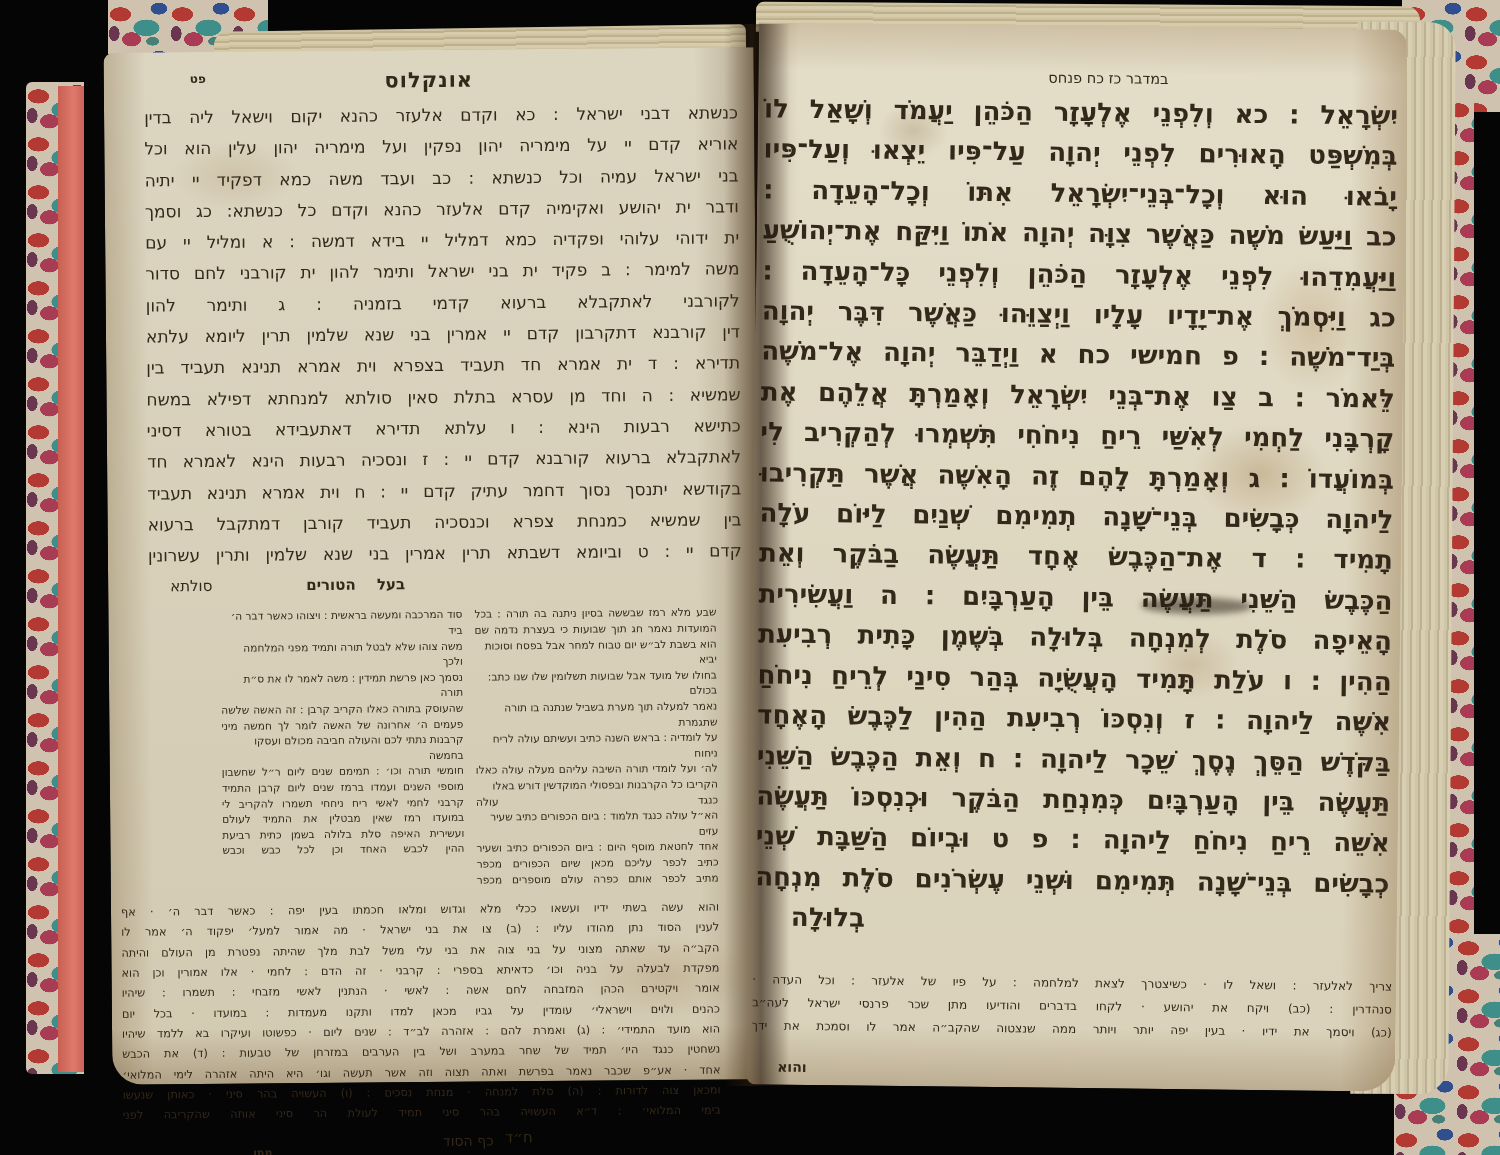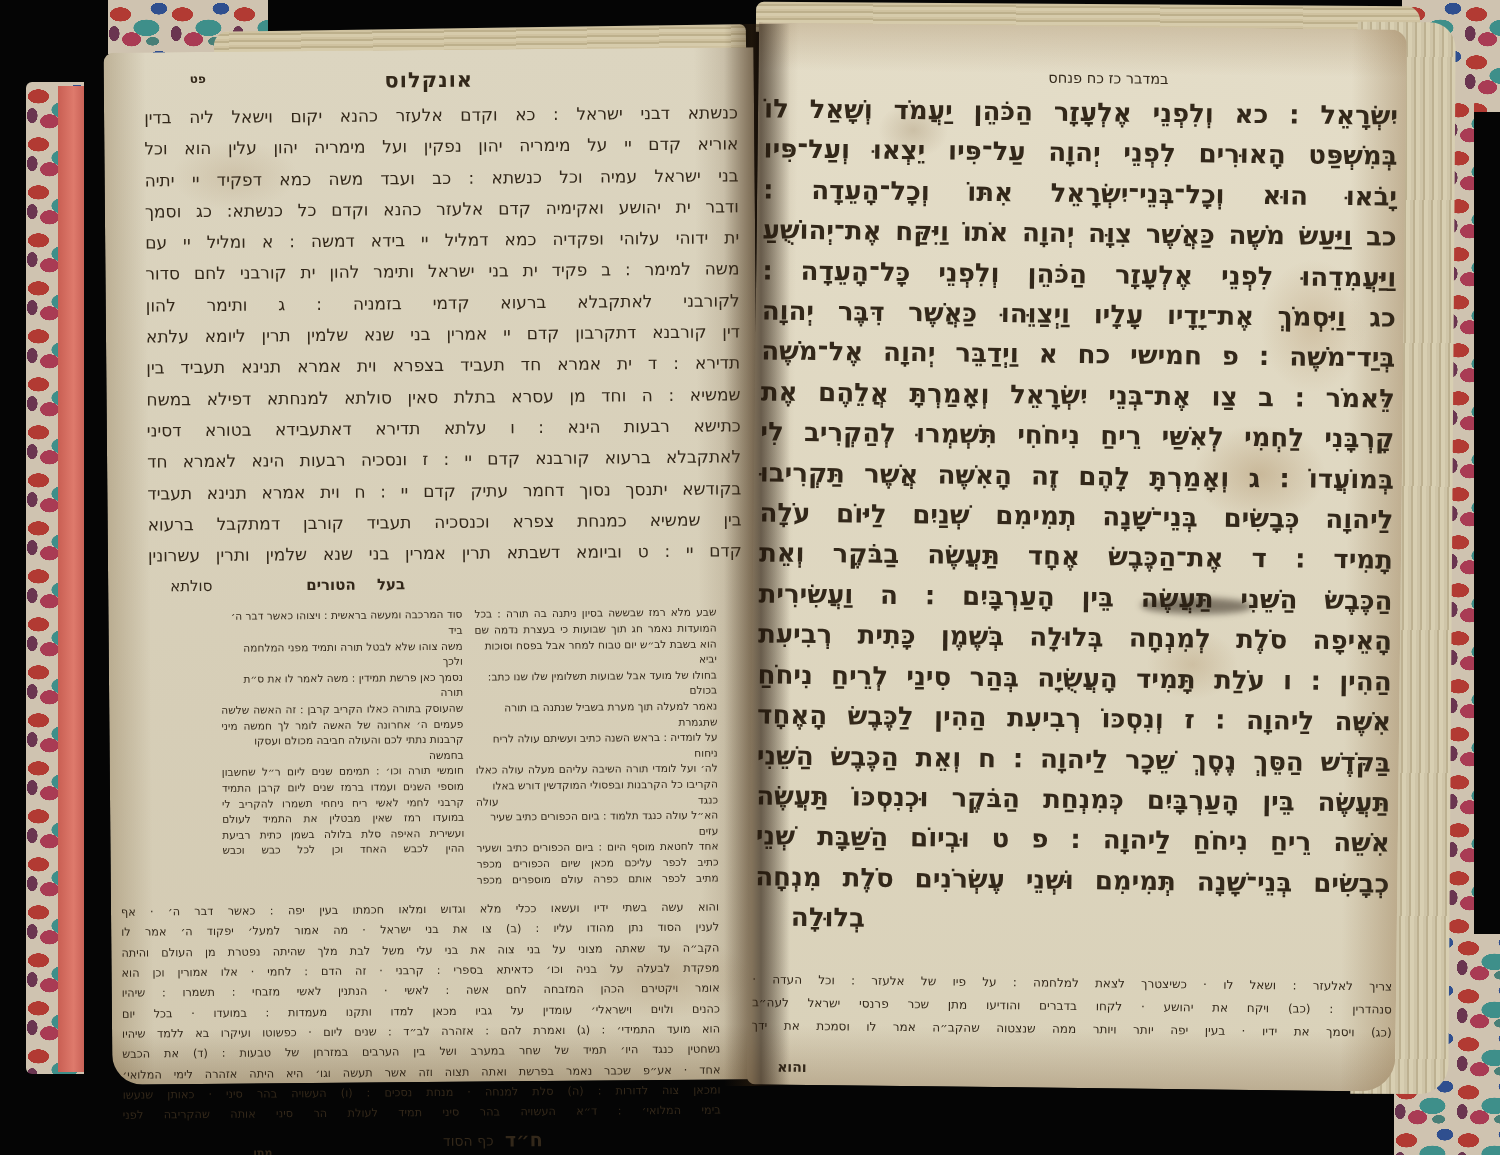--- a/index.html
+++ b/index.html
@@ -67,21 +67,21 @@
   .mid-row{position:relative;height:30px;margin-top:4px;}
   .baal-heading{position:absolute;left:170px;top:2px;font-size:15px;font-weight:bold;word-spacing:16px;margin-left:28px;}
   .mid-catchword{position:absolute;left:62px;top:2px;font-size:15px;font-weight:normal;}
   .tur-cols{display:flex;flex-direction:row-reverse;margin:4px 42px 0 112px;gap:12px;}
   .tur-col{flex:1;font-size:10.6px;line-height:15.6px;}
   .tur-col .line{text-align-last:justify;}
   .lp-rashi{margin:12px 42px 0 10px;font-size:11.3px;line-height:20.3px;}
   .lp-rashi .line{text-align-last:justify;}
   .lp-footer{position:relative;height:40px;margin-top:6px;}
   .sig{position:absolute;left:330px;top:4px;font-size:14px;}
-  .vol{position:absolute;left:392px;top:0;font-size:19px;font-weight:bold;}
+  .vol{position:absolute;left:392px;top:0;font-size:15px;font-weight:normal;}
   .lp-catchword{position:absolute;left:140px;top:16px;font-size:11px;font-weight:bold;}
   
   .rp-header{position:absolute;top:44px;left:250px;width:200px;text-align:center;font-size:14.5px;}
   .torah{position:absolute;top:66px;left:6px;right:8px;font-size:26px;font-weight:bold;
     line-height:40.4px;text-align:justify;}
   .torah .line{text-align-last:justify;}
   .torah .line:last-child{text-align-last:left;padding-left:36px;}
   .rp-rashi{position:absolute;top:946px;left:4px;right:4px;font-size:12px;line-height:23px;}
   .rp-rashi .line{text-align-last:justify;}
   .rp-catchword{position:absolute;left:30px;top:1036px;font-size:14px;font-weight:bold;}

